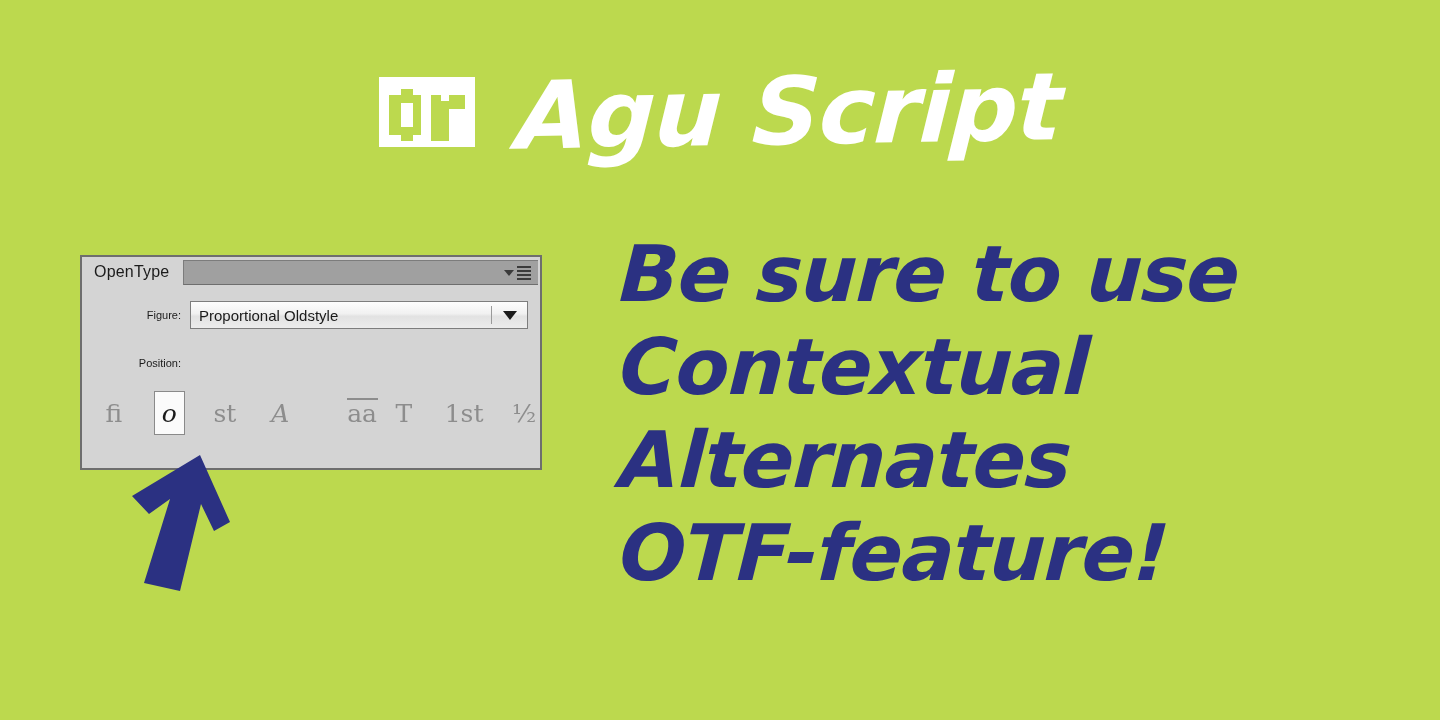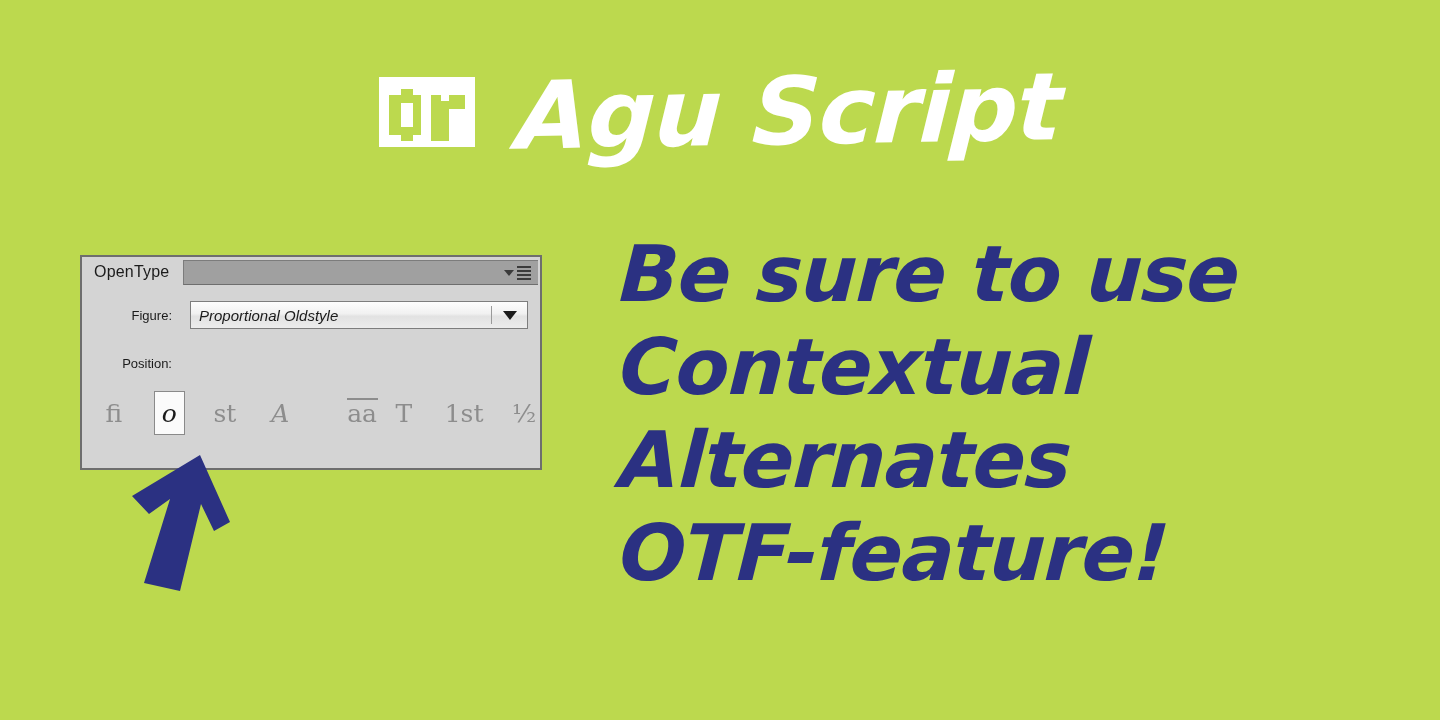--- a/index.html
+++ b/index.html
@@ -116,43 +116,42 @@
     align-items: center;
     height: 32px;
     margin-left: 10px;
     margin-right: 12px;
   }
   #row-figure { margin-top: 12px; }
   #row-position { margin-top: 16px; }
   .field-label {
     width: 98px;
     text-align: right;
-    padding-right: 18px;
-    font-size: 13px;
+    padding-right: 9px;
+    font-size: 11px;
     color: #1b1b1b;
     box-sizing: border-box;
   }
   .select-box {
     flex: 1;
     height: 28px;
     background: linear-gradient(#fdfdfd 0%, #f1f1f1 45%, #e2e2e2 55%, #ececec 100%);
     border: 1px solid #7d7d7d;
     box-sizing: border-box;
     display: flex;
     align-items: center;
     position: relative;
   }
   .select-value {
     padding-left: 8px;
     font-size: 15px;
     color: #1b1b1b;
     flex: 1;
     white-space: nowrap;
     overflow: hidden;
-    font-style: italic;
   }
   .select-sep {
     width: 1px;
     height: 18px;
     background: #9a9a9a;
     margin-right: 11px;
   }
   .select-caret {
     width: 0; height: 0;
     border-left: 7px solid transparent;

